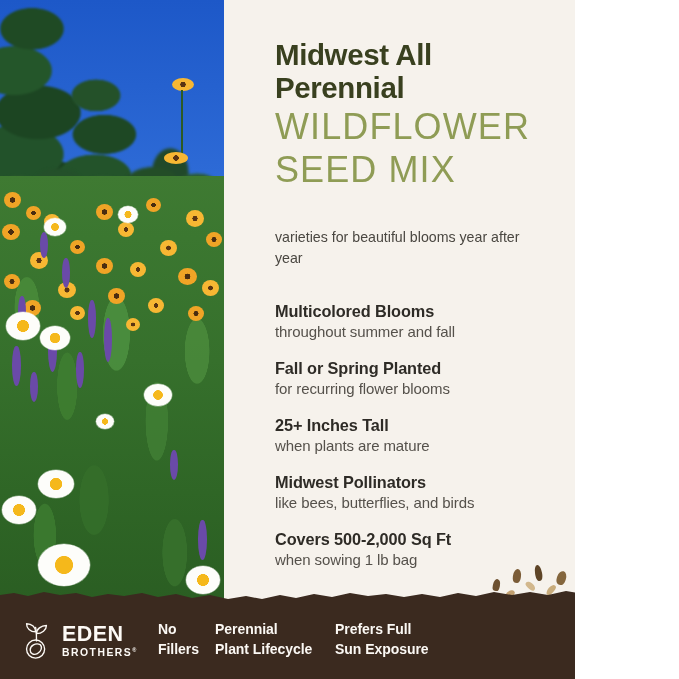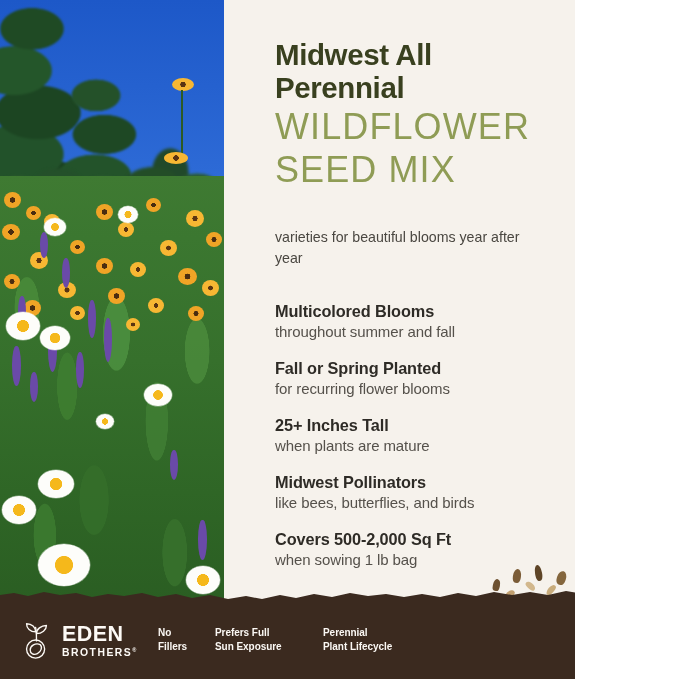--- a/index.html
+++ b/index.html
@@ -129,21 +129,21 @@
   .logo-eden {
     font-size:21.5px; font-weight:700; color:#fdfaf6; letter-spacing:.4px;
   }
   .logo-bros {
     font-size:10.4px; font-weight:700; color:#fdfaf6;
     letter-spacing:1.5px; margin-top:2px;
   }
   .logo-bros sup { font-size:5.5px; vertical-align:super; }
   .badges { display:flex; align-items:center; }
   .badge {
-    color:#fbf8f4; font-size:10px; font-weight:700;
+    color:#fbf8f4; font-size:14px; font-weight:700;
     line-height:1.38; letter-spacing:-.05px;
   }
   .badge-1 { width:57px; }
   .badge-2 { width:114px; }
   .badge-3 { width:108px; }
   .badge-4 { width:120px; }
 
   
   .seedpile {
     position:absolute; right:0; bottom:0; width:128px; height:118px;
@@ -298,25 +298,25 @@
           <div class="logo-eden">EDEN</div>
           <div class="logo-bros"><span>BROTHERS</span><sup>®</sup></div>
         </div>
       </div>
 
       <div class="badges">
         <div class="badge badge-1">
           <span>No</span><br>
           <span>Fillers</span>
         </div>
+        <div class="badge badge-4">
+          <span>Perennial</span><br>
+          <span>Plant Lifecycle</span>
+        </div>
         <div class="badge badge-3">
           <span>Prefers Full</span><br>
           <span>Sun Exposure</span>
         </div>
-        <div class="badge badge-4">
-          <span>Perennial</span><br>
-          <span>Plant Lifecycle</span>
-        </div>
       </div>
     </div>
   </div>
 
 </div>
 
 </body></html>

